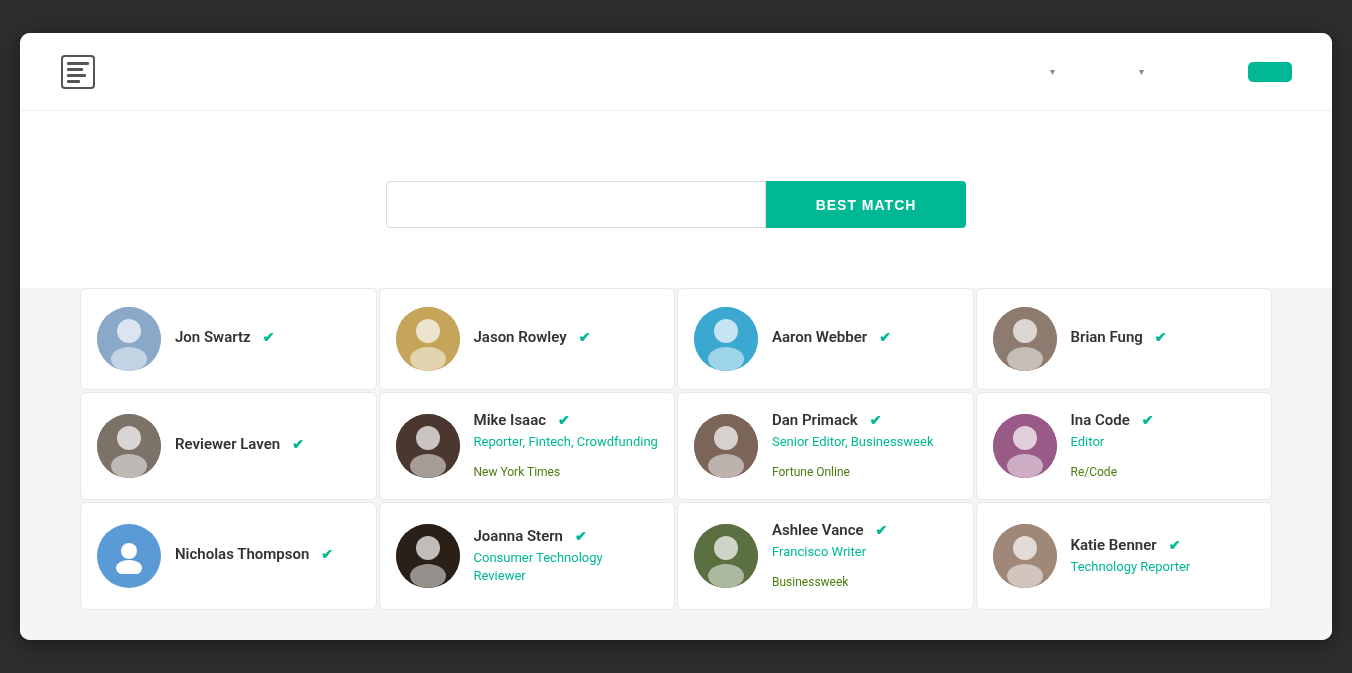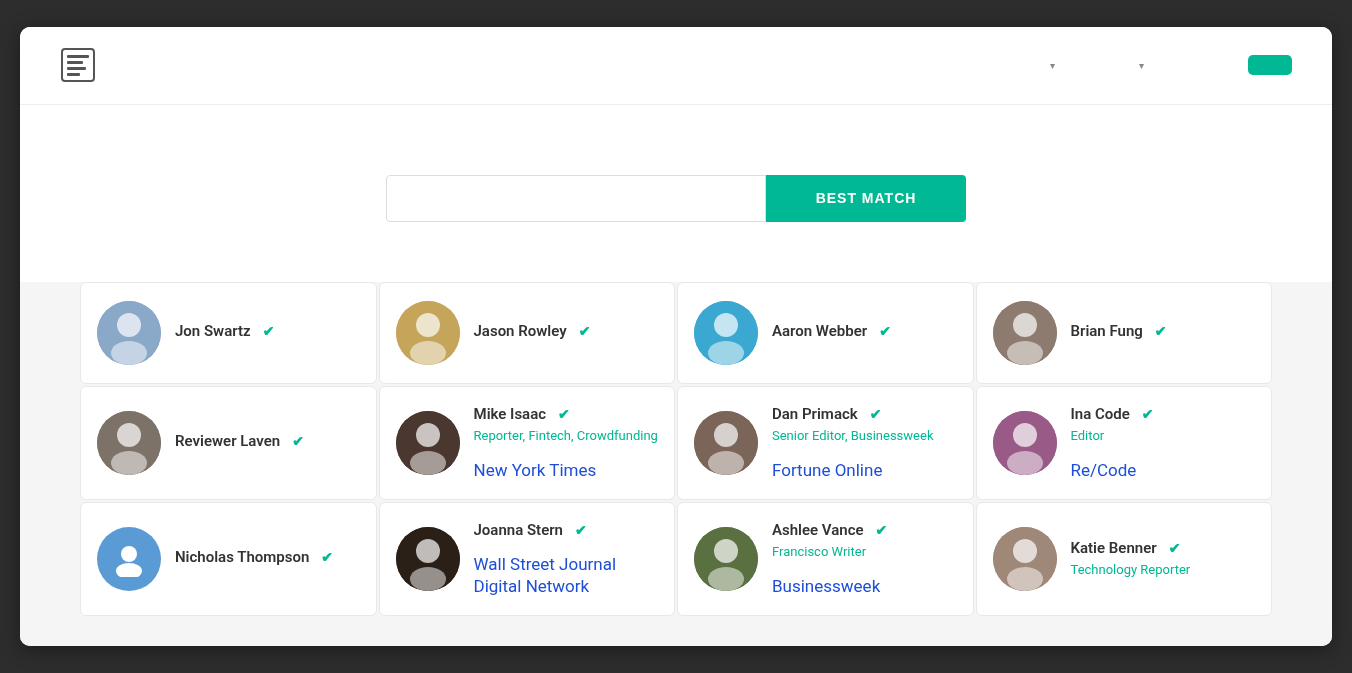--- a/index.html
+++ b/index.html
@@ -178,22 +178,22 @@
     .verified-icon {
       color: #00b893;
       font-size: 14px;
     }
     .journalist-role {
       font-size: 13px;
       color: #00b893;
       line-height: 1.4;
     }
     .journalist-outlet {
-      font-size: 17px;
-      color: #1d4ed8;
+      font-size: 12px;
+      color: #4d7c0f;
       margin-top: 14px;
       line-height: 1.3;
     }
   </style>
 </head>
 <body>
 
 <div class="browser-window">
 
   <nav class="navbar">
@@ -406,21 +406,21 @@
     <circle cx="32" cy="24" r="12" fill="rgba(255,255,255,0.7)"></circle>
     <ellipse cx="32" cy="52" rx="18" ry="12" fill="rgba(255,255,255,0.5)"></ellipse>
   </svg>
     </div>
         </div>
         <div class="card-info">
           <div class="journalist-name">
             <span>Joanna Stern</span>
     <span class="verified-icon">✔</span>
           </div>
-          <div class="journalist-outlet">Wall Street Journal Digital Network</div>
+          <div class="journalist-role">Consumer Technology Reviewer</div>
         </div>
       </div>
       <div class="journalist-card">
         <div class="avatar-wrap">
           <div class="avatar-circle" style="background:#5a7040">
       <svg viewBox="0 0 64 64" xmlns="http://www.w3.org/2000/svg" width="64" height="64">
     <circle cx="32" cy="32" r="32" fill="#5a7040"></circle>
     <circle cx="32" cy="24" r="12" fill="rgba(255,255,255,0.7)"></circle>
     <ellipse cx="32" cy="52" rx="18" ry="12" fill="rgba(255,255,255,0.5)"></ellipse>
   </svg>

